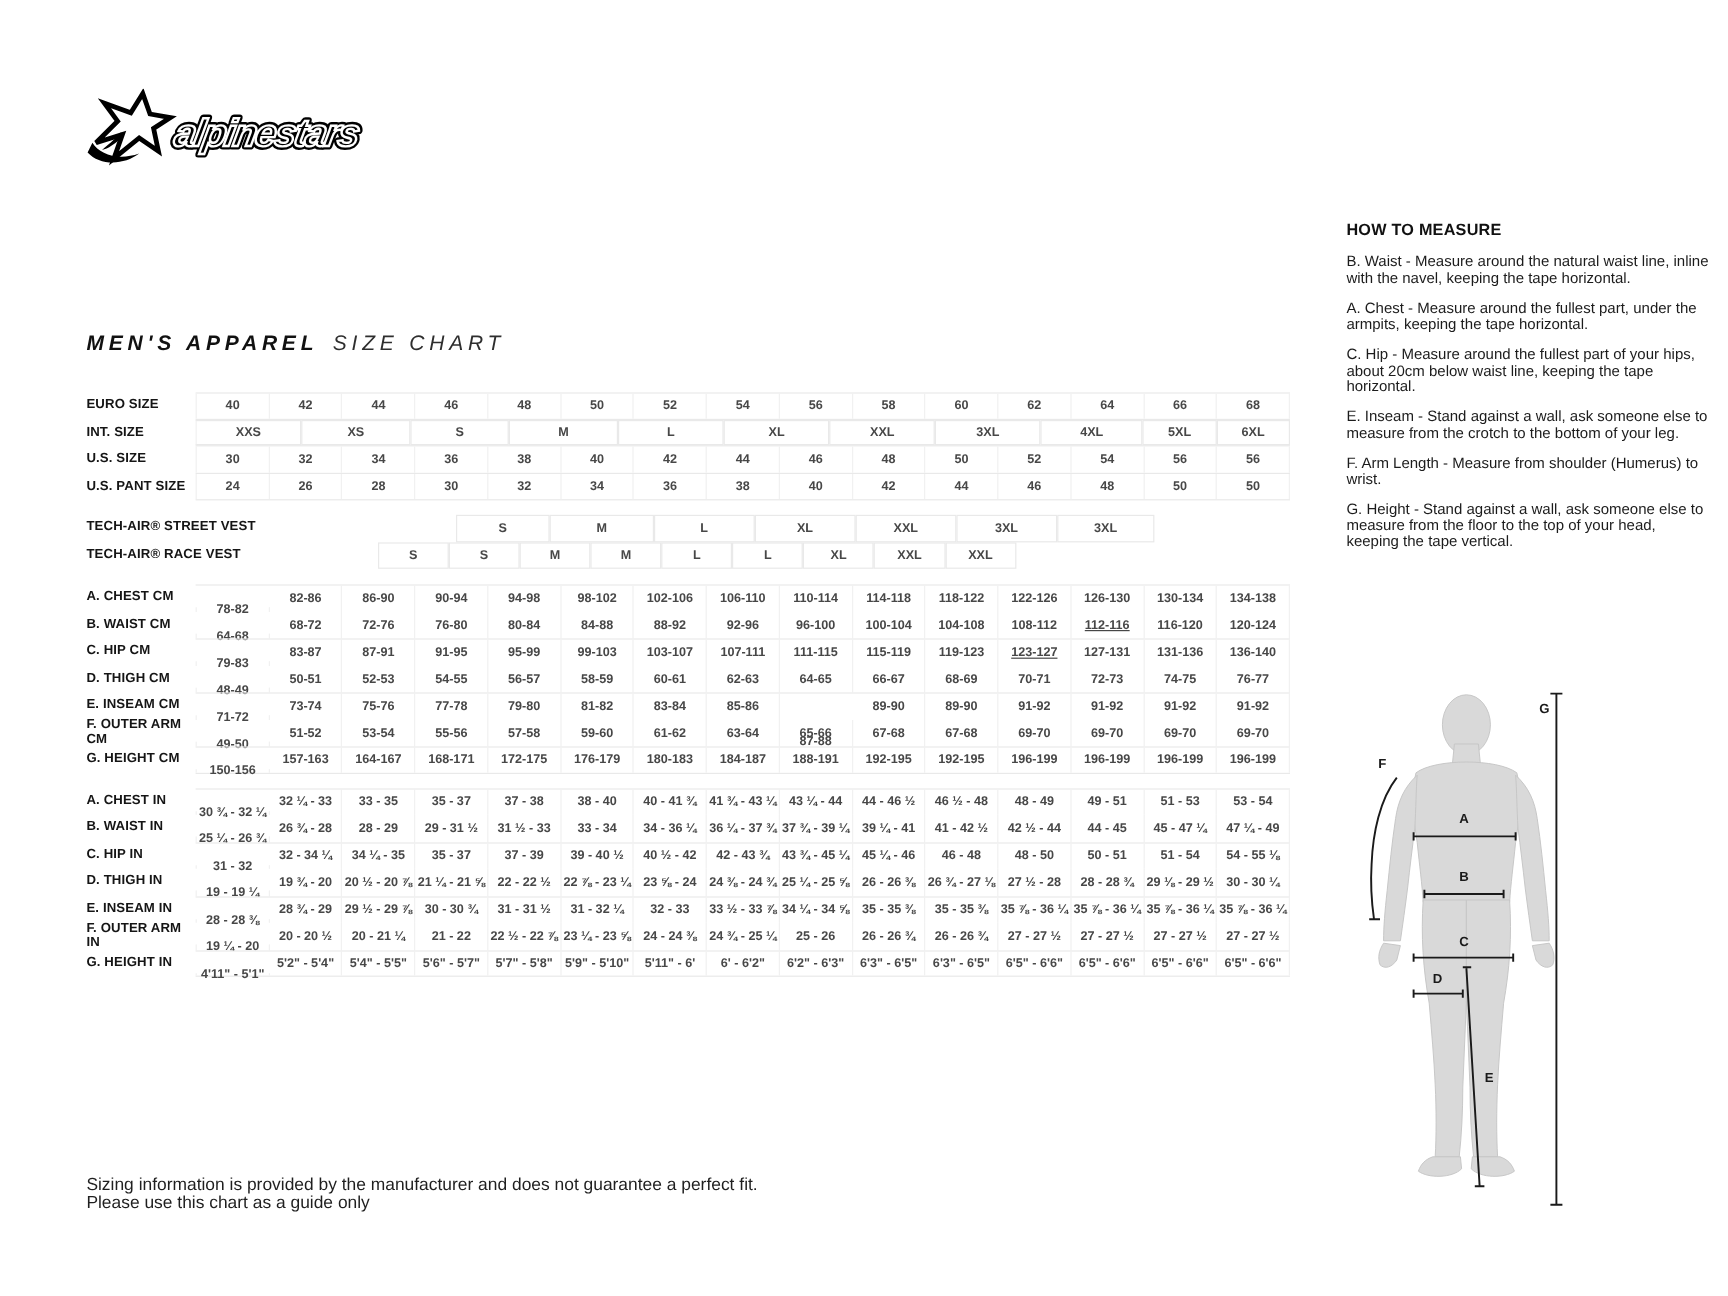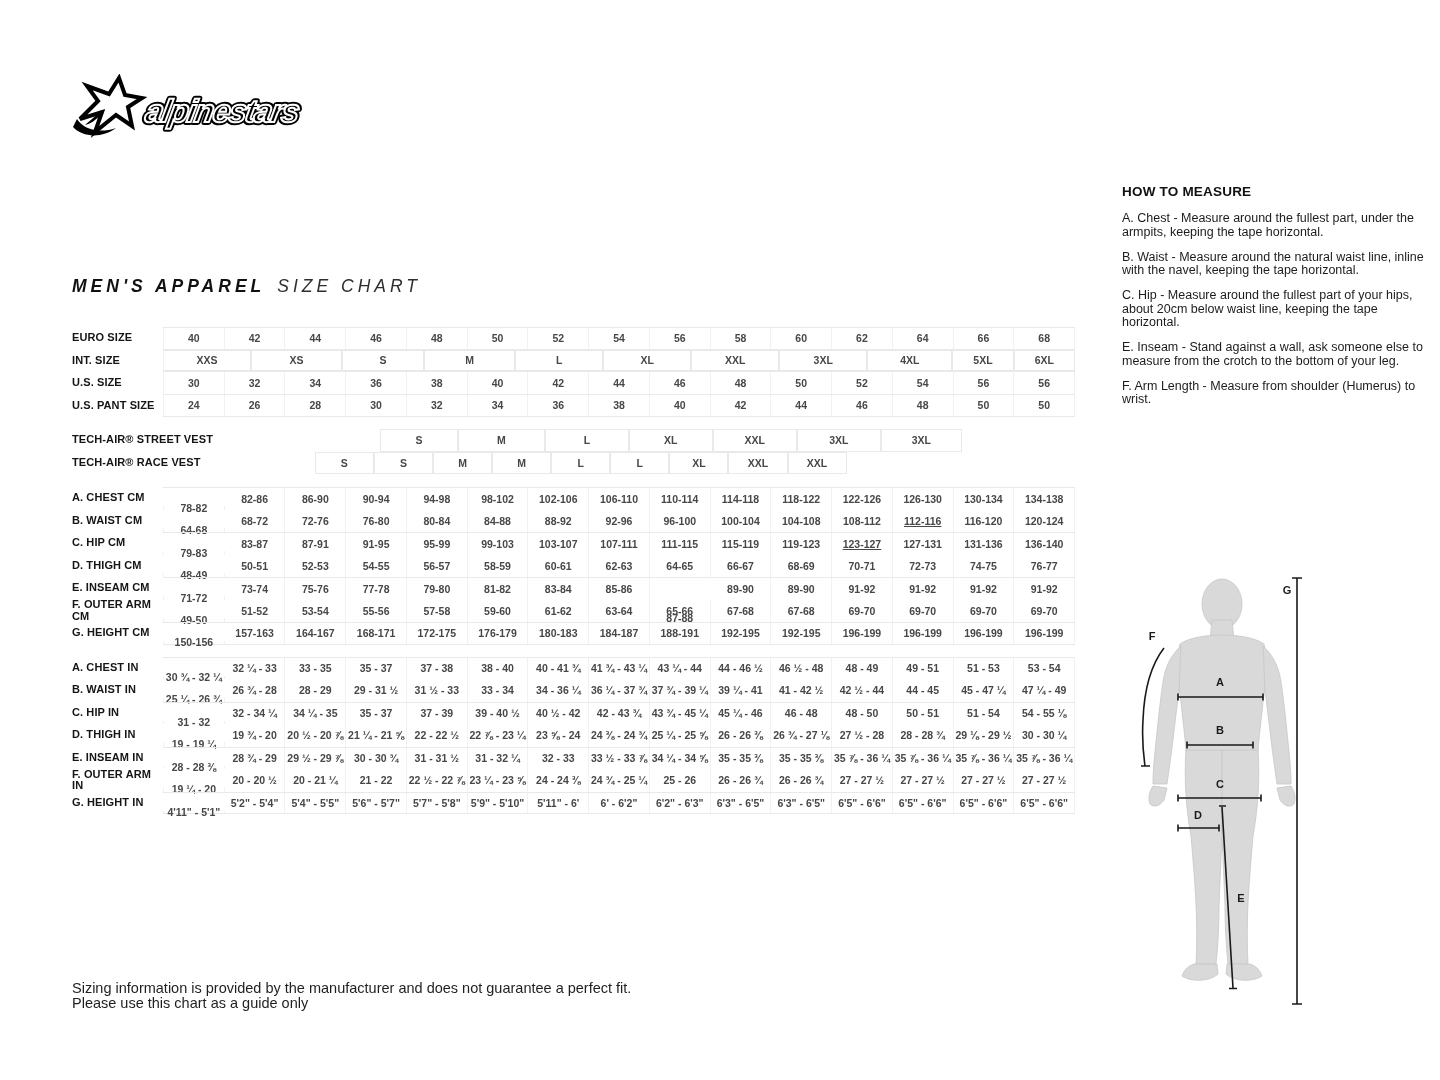--- a/index.html
+++ b/index.html
@@ -461,25 +461,26 @@
             <div class="cell" style="flex-grow: 1;">6'5" - 6'6"</div>
             <div class="cell" style="flex-grow: 1;">6'5" - 6'6"</div>
           </div>
         </div>
       </div>
     </div>
 
   <div class="howto">
     <h3>HOW TO MEASURE</h3>
     <div id="how-to-items">
+        <p>B. Waist - Measure around the natural waist line, inline with the navel, keeping the tape horizontal.</p>
         <p>A. Chest - Measure around the fullest part, under the armpits, keeping the tape horizontal.</p>
-        <p>B. Waist - Measure around the natural waist line, inline with the navel, keeping the tape horizontal.</p>
         <p>C. Hip - Measure around the fullest part of your hips, about 20cm below waist line, keeping the tape horizontal.</p>
         <p>E. Inseam - Stand against a wall, ask someone else to measure from the crotch to the bottom of your leg.</p>
         <p>F. Arm Length - Measure from shoulder (Humerus) to wrist.</p>
+        <p>G. Height - Stand against a wall, ask someone else to measure from the floor to the top of your head, keeping the tape vertical.</p>
       </div>
   </div>
 
   <svg class="figure" viewBox="0 0 300 442">
     <g fill="#d9d9d9" stroke="#c6c6c6" stroke-width="0.8">
       <ellipse cx="82" cy="34" rx="20" ry="25"></ellipse>
       <path d="M72,50 L92,50 L94,70 L70,70 Z"></path>
       <path d="M40,74 C56,62 108,62 124,74 C129,92 126,112 123,132 C121,152 119,166 118,182 L46,182 C45,166 43,152 41,132 C38,112 35,92 40,74 Z"></path>
       <path d="M41,76 C30,86 25,98 23,112 C20,132 18,152 16,172 C14,190 13,202 13,214 L27,214 C29,200 31,186 33,170 C35,152 37,136 39,120 C40,104 40,88 41,76 Z"></path>
       <path d="M123,76 C134,86 139,98 141,112 C144,132 146,152 148,172 C150,190 151,202 151,214 L137,214 C135,200 133,186 131,170 C129,152 127,136 125,120 C124,104 124,88 123,76 Z"></path>

